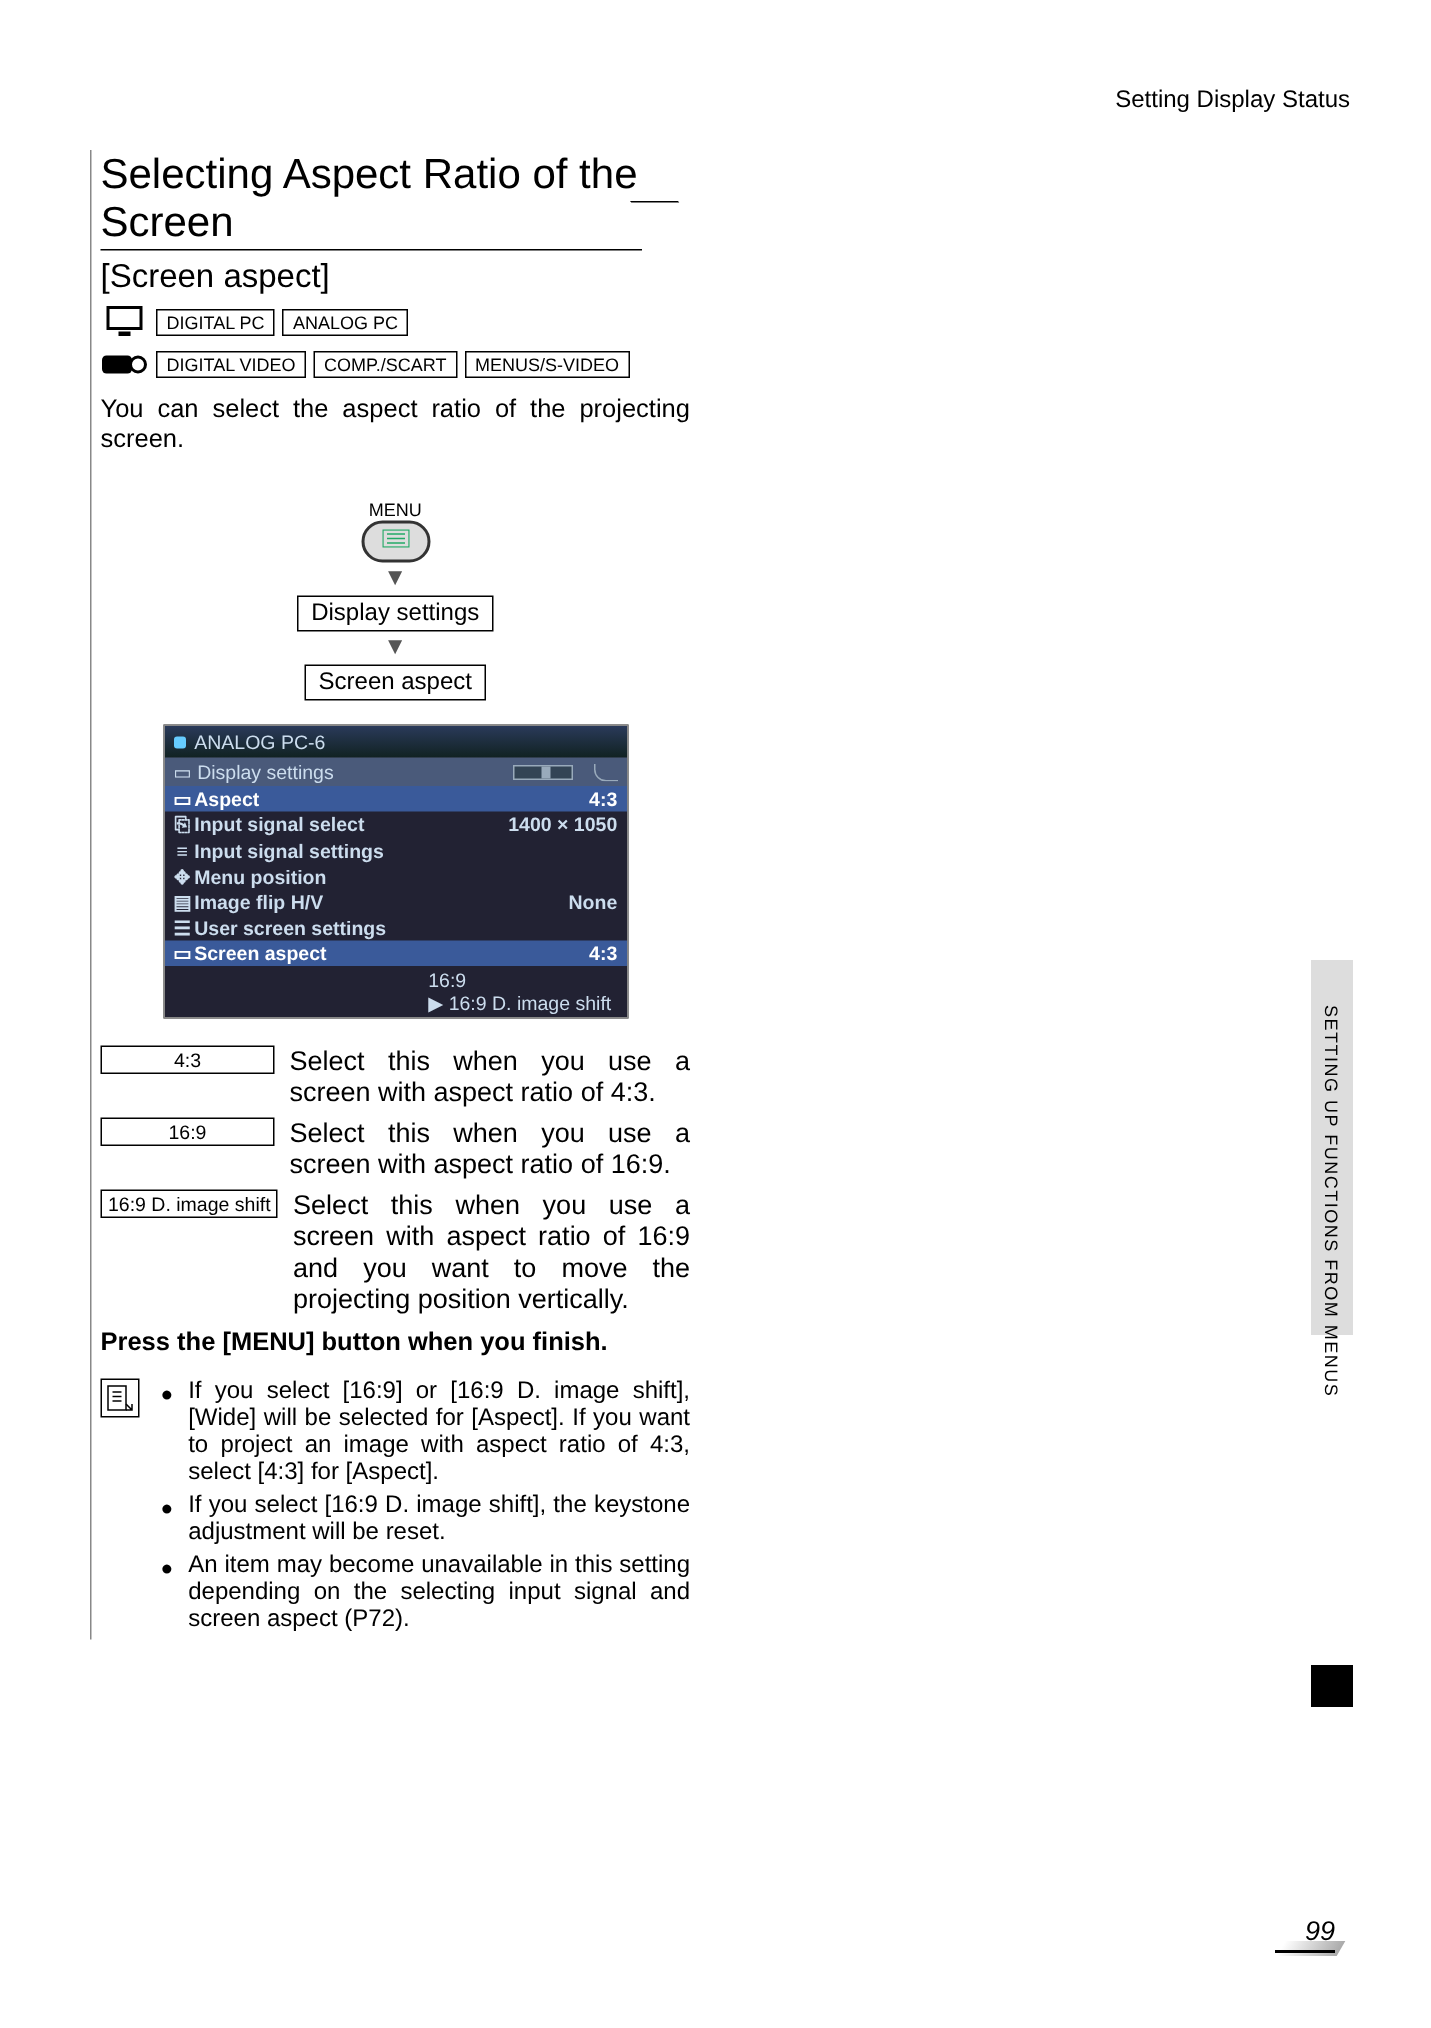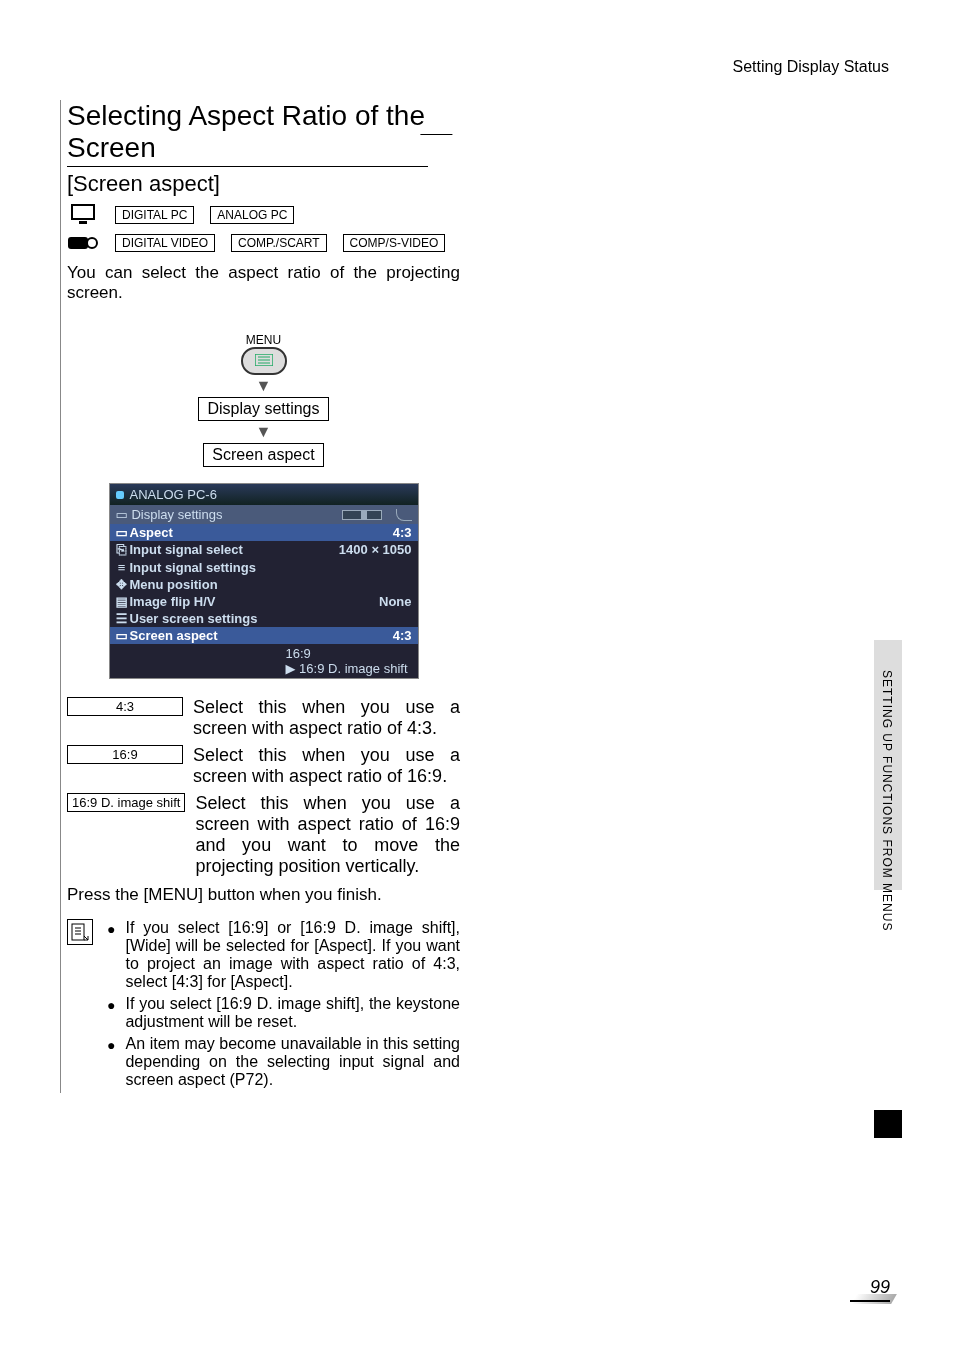--- a/index.html
+++ b/index.html
@@ -7,21 +7,21 @@
     width: 954px;
     height: 1352px;
     background: #fff;
     font-family: Arial, Helvetica, sans-serif;
     color: #000;
     position: relative;
   }
   .header-text {
     position: absolute;
     top: 58px;
-    right: 65px;
+    right: 54px;
     font-size: 16px;
   }
   .content-col {
     position: absolute;
     left: 60px;
     top: 100px;
     width: 400px;
     border-left: 1px solid #888;
     padding-left: 6px;
   }
@@ -48,21 +48,21 @@
     transform: translateY(2px) translateX(-16px);
   }
   .subtitle {
     font-size: 22px;
     margin-top: 4px;
   }
   .mode-rows { margin-top: 6px; }
   .mode-row {
     display: flex;
     align-items: center;
-    gap: 16px;
+    gap: 5px;
     margin-bottom: 4px;
   }
   .mode-icon-pc, .mode-icon-video {
     width: 32px; height: 24px;
     display: flex; align-items: center; justify-content: center;
   }
   .mode-box {
     border: 1px solid #000;
     font-size: 12px;
     padding: 1px 6px;
@@ -124,21 +124,21 @@
   .osd-row{display:flex;justify-content:space-between;padding:1px 6px;}
   .osd-row.sel{background:#3a5a9a;color:#fff;}
   .osd-icon{display:inline-block;width:12px;text-align:center;margin-right:2px;}
   .osd-foot{background:#223;padding:2px 6px;}
   .osd-opt{color:#cde;text-align:left;padding-left:170px;}
   .osd-opt.sel::before{content:"▶ ";color:#cde;}
   .option-table{margin-top:18px;}
   .opt-row{display:flex;margin-bottom:6px;align-items:flex-start;}
   .opt-label{border:1px solid #000;font-size:13px;padding:1px 4px;min-width:116px;text-align:center;margin-right:10px;flex-shrink:0;}
   .opt-desc{font-size:18px;text-align:justify;flex:1;}
-  .press-line{font-size:17px;margin-top:8px;}
+  .press-line{font-size:17px;margin-top:8px;font-weight:bold;}
   .note-block{display:flex;margin-top:14px;gap:14px;}
   .note-icon{width:26px;height:26px;border:1px solid #000;flex-shrink:0;display:flex;align-items:center;justify-content:center;font-size:14px;}
   .note-list{list-style:none;flex:1;}
   .note-list li{display:flex;gap:10px;font-size:16px;text-align:justify;margin-bottom:4px;}
   .note-bullet{font-size:14px;line-height:20px;}
   .note-text{flex:1;}
   .side-tab{
     position:absolute;
     right:52px;
     top:640px;
@@ -207,21 +207,21 @@
     </div>
     <div class="mode-row">
       <span class="mode-icon-video">
         <svg width="30" height="18" viewBox="0 0 30 18">
             <rect x="0" y="3" width="20" height="12" rx="3" fill="#000"></rect>
             <circle cx="24" cy="9" r="5" fill="none" stroke="#000" stroke-width="2"></circle>
           </svg>
       </span>
       <span class="mode-box">DIGITAL VIDEO</span>
       <span class="mode-box">COMP./SCART</span>
-      <span class="mode-box">COMP/S-VIDEO</span>
+      <span class="mode-box">MENUS/S-VIDEO</span>
     </div>
   </div>
 
   <div class="desc">You can select the aspect ratio of the projecting screen.</div>
 
   <div class="flow">
     <div class="flow-label">MENU</div>
     <div class="flow-btn">
       <svg width="18" height="12" viewBox="0 0 18 12">
           <rect x="0" y="0" width="18" height="12" fill="none" stroke="#2a6" stroke-width="1.5"></rect>

